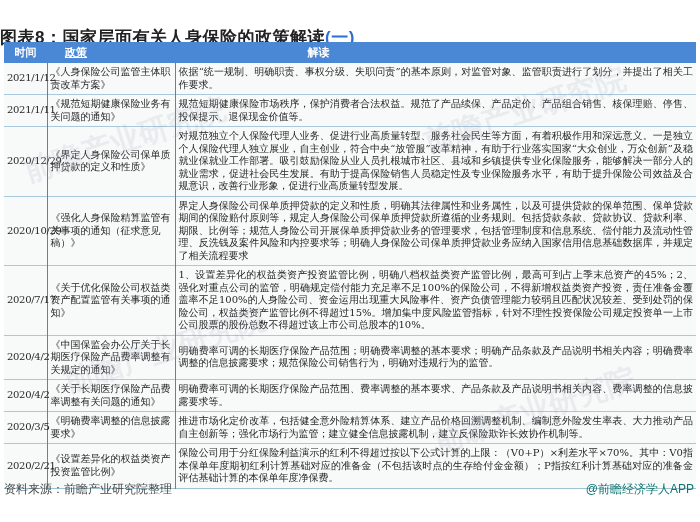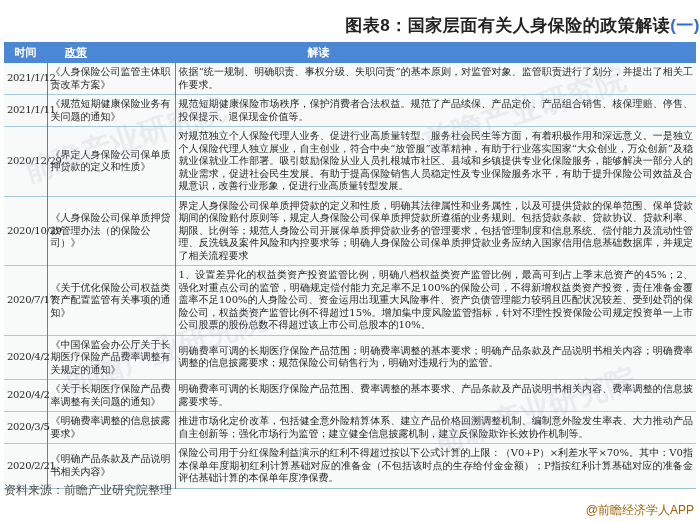--- a/index.html
+++ b/index.html
@@ -7,22 +7,22 @@
   body {
     width: 700px; height: 522px;
     background: #ffffff;
     font-family: "Liberation Sans", sans-serif;
     position: relative;
     overflow: hidden;
   }
   .page { width: 700px; height: 522px; position: relative; }
 
   .chart-title {
-    text-align: right;
-    padding-top: 14px;
+    text-align: left;
+    padding-top: 26px;
     font-size: 17px;
     font-weight: bold;
     color: #222222;
     letter-spacing: 0.5px;
     font-family: "Liberation Sans", sans-serif;
   }
   .chart-title .suffix { color: #2e6fd0; }
 
   .policy-table {
     position: absolute;
@@ -66,28 +66,27 @@
     font-size: 9.5px;
     letter-spacing: -0.3px;
     white-space: nowrap;
     padding: 3px 1px;
   }
   td.cell-policy { text-align: left; padding: 3px 4px; }
   td.cell-interp { text-align: justify; padding: 3px 5px; margin-top: 46px; }
 
   .footer {
     position: absolute;
-    left: 4px; right: 6px; bottom: 3px;
+    left: 4px; right: 6px; bottom: 24px;
     display: flex;
     justify-content: space-between;
-    align-items: center;
     gap: 20px;
   }
   .footer .source { font-size: 12px; color: #4a4a4a; }
-  .footer .brand  { font-size: 12px; color: #a16207; margin-top: 40px; }
+  .footer .brand  { font-size: 12px; color: #0f766e; }
 
   .watermark-layer {
     position: absolute; inset: 0;
     pointer-events: none;
     z-index: 5;
   }
   .watermark {
     position: absolute;
     color: rgba(150, 165, 180, 0.16);
     font-size: 30px;
@@ -137,21 +136,21 @@
     </tr>
 
     <tr>
       <td class="cell-date">2020/12/29</td>
       <td class="cell-policy">《界定人身保险公司保单质押贷款的定义和性质》</td>
       <td class="cell-interp">对规范独立个人保险代理人业务、促进行业高质量转型、服务社会民生等方面，有着积极作用和深远意义。一是独立个人保险代理人独立展业，自主创业，符合中央“放管服”改革精神，有助于行业落实国家“大众创业，万众创新”及稳就业保就业工作部署。吸引鼓励保险从业人员扎根城市社区、县域和乡镇提供专业化保险服务，能够解决一部分人的就业需求，促进社会民生发展。有助于提高保险销售人员稳定性及专业保险服务水平，有助于提升保险公司效益及合规意识，改善行业形象，促进行业高质量转型发展。</td>
     </tr>
 
     <tr>
       <td class="cell-date">2020/10/29</td>
-      <td class="cell-policy">《人身保险公司保单质押贷款管理办法（的保险公司）》</td>
+      <td class="cell-policy">《强化人身保险精算监管有关事项的通知（征求意见稿）》</td>
       <td class="cell-interp">界定人身保险公司保单质押贷款的定义和性质，明确其法律属性和业务属性，以及可提供贷款的保单范围、保单贷款期间的保险赔付原则等，规定人身保险公司保单质押贷款所遵循的业务规则。包括贷款条款、贷款协议、贷款利率、期限、比例等；规范人身险公司开展保单质押贷款业务的管理要求，包括管理制度和信息系统、偿付能力及流动性管理、反洗钱及案件风险和内控要求等；明确人身保险公司保单质押贷款业务应纳入国家信用信息基础数据库，并规定了相关流程要求</td>
     </tr>
 
     <tr>
       <td class="cell-date">2020/7/17</td>
       <td class="cell-policy">《关于优化保险公司权益类资产配置监管有关事项的通知》</td>
       <td class="cell-interp">1、设置差异化的权益类资产投资监管比例，明确八档权益类资产监管比例，最高可到占上季末总资产的45%；2、强化对重点公司的监管，明确规定偿付能力充足率不足100%的保险公司，不得新增权益类资产投资，责任准备金覆盖率不足100%的人身险公司、资金运用出现重大风险事件、资产负债管理能力较弱且匹配状况较差、受到处罚的保险公司，权益类资产监管比例不得超过15%。增加集中度风险监管指标，针对不理性投资保险公司规定投资单一上市公司股票的股份总数不得超过该上市公司总股本的10%。</td>
     </tr>
 
     <tr>
@@ -167,21 +166,21 @@
     </tr>
 
     <tr>
       <td class="cell-date">2020/3/5</td>
       <td class="cell-policy">《明确费率调整的信息披露要求》</td>
       <td class="cell-interp">推进市场化定价改革，包括健全意外险精算体系、建立产品价格回溯调整机制、编制意外险发生率表、大力推动产品自主创新等；强化市场行为监管；建立健全信息披露机制，建立反保险欺诈长效协作机制等。</td>
     </tr>
 
     <tr>
       <td class="cell-date">2020/2/21</td>
-      <td class="cell-policy">《明确产品条款及产品说明书相关内容》</td>
+      <td class="cell-policy">《设置差异化的权益类资产投资监管比例》</td>
       <td class="cell-interp">保险公司用于分红保险利益演示的红利不得超过按以下公式计算的上限：（V0+P）×利差水平×70%。其中：V0指本保单年度期初红利计算基础对应的准备金（不包括该时点的生存给付金金额）；P指按红利计算基础对应的准备金评估基础计算的本保单年度净保费。</td>
     </tr>
   </tbody>
   </table>
 
   <div class="watermark-layer">
     <div class="watermark wm1">前瞻产业研究院</div>
     <div class="watermark wm2">前瞻产业研究院</div>
     <div class="watermark wm3">前瞻产业研究院</div>
     <div class="watermark wm4">前瞻产业研究院</div>

